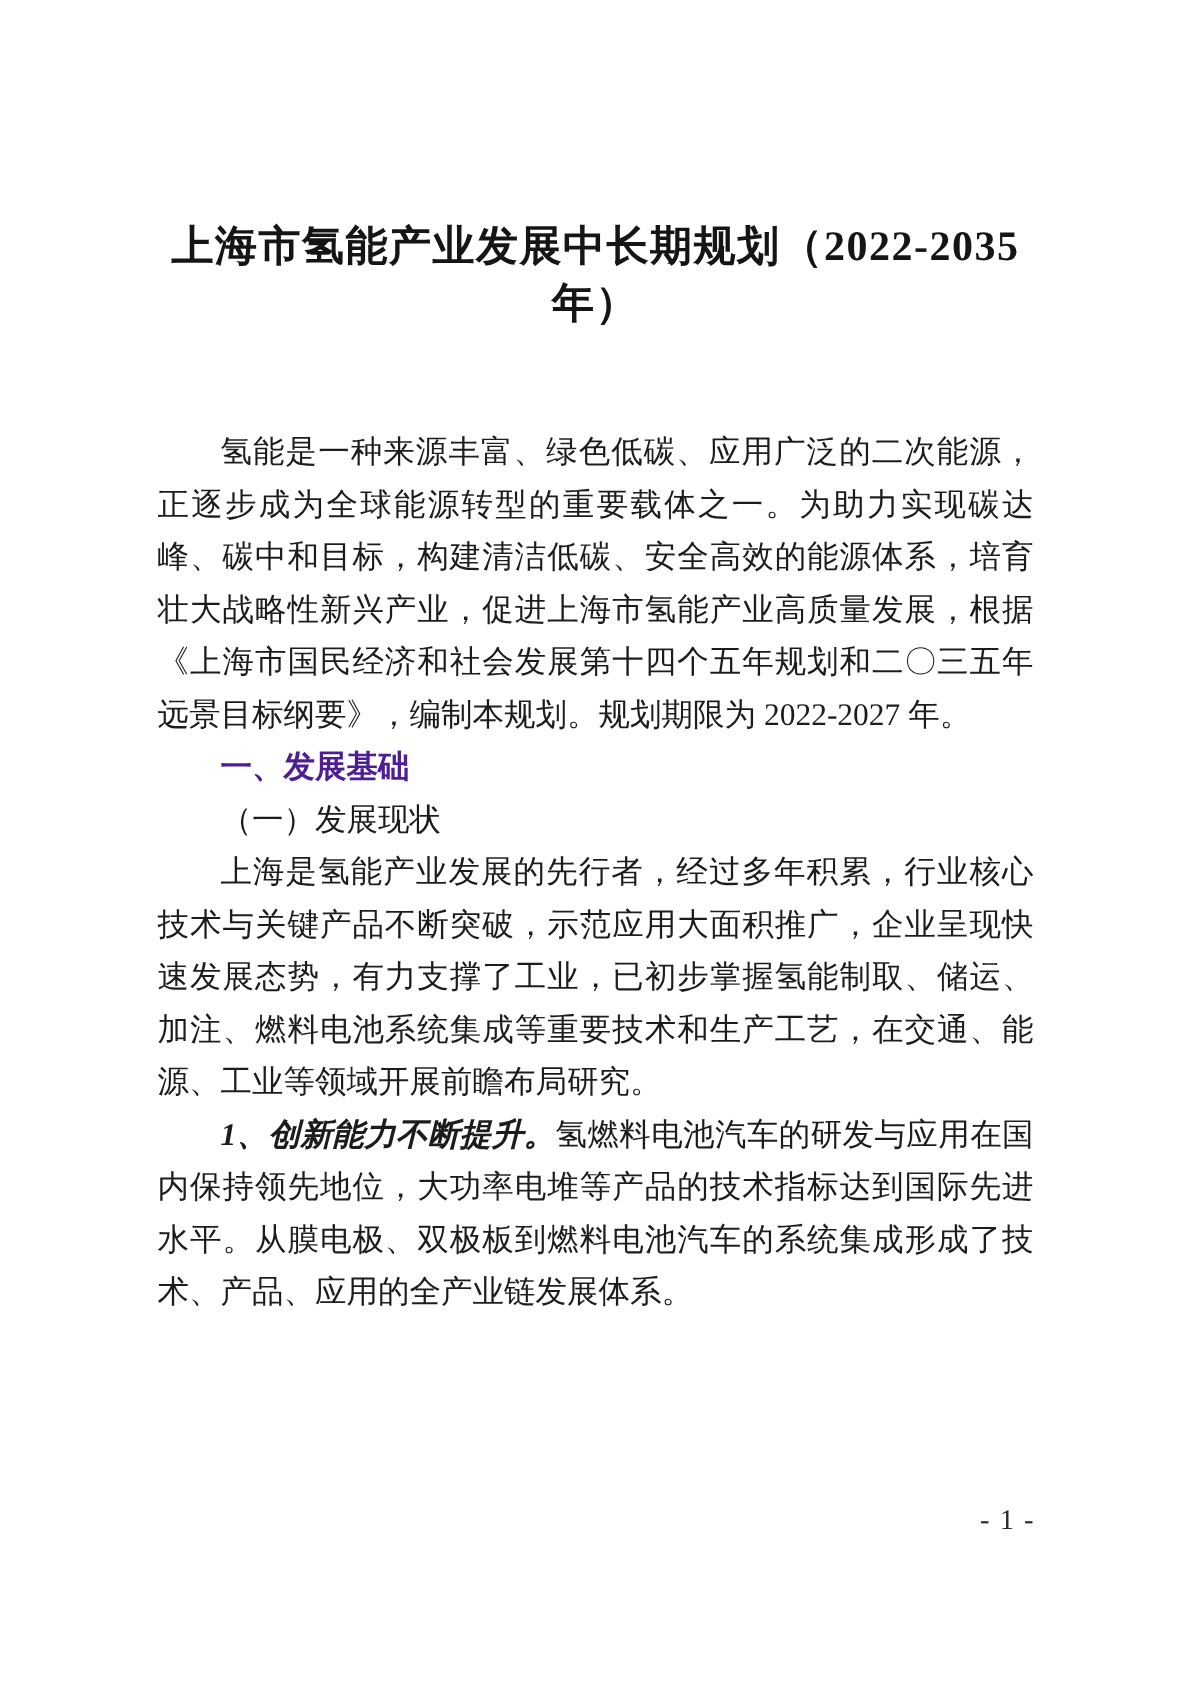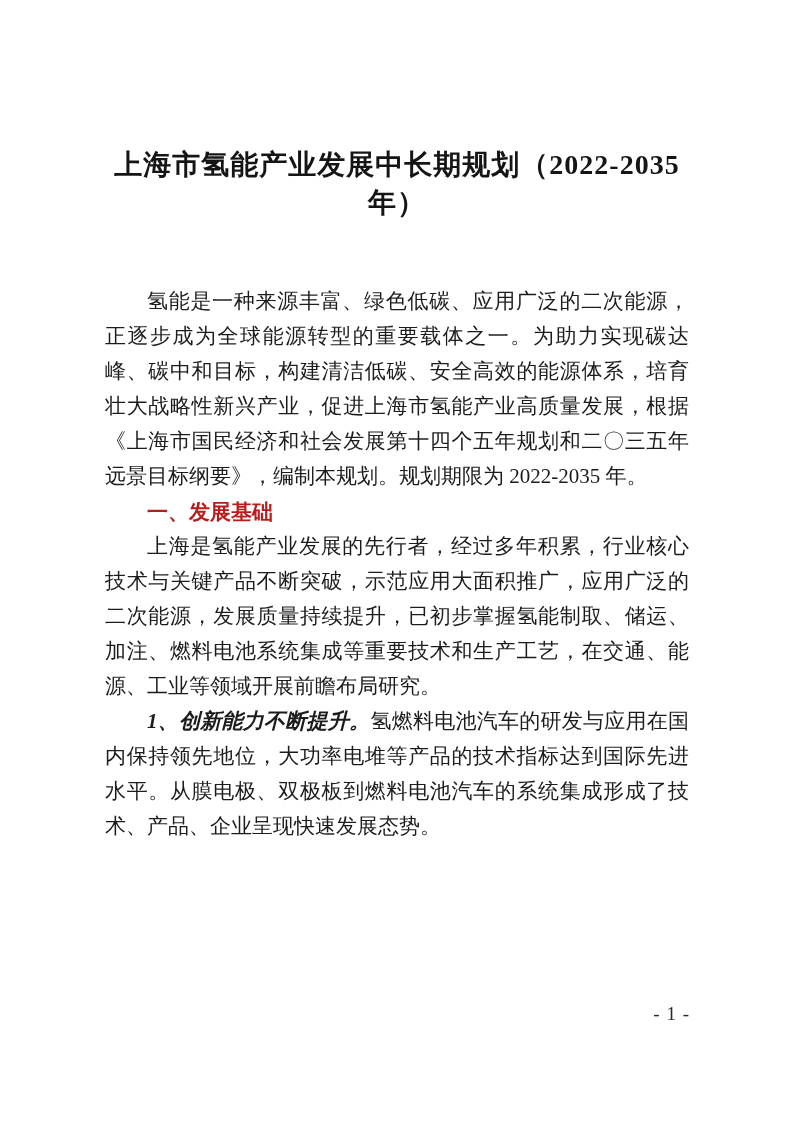--- a/index.html
+++ b/index.html
@@ -42,21 +42,21 @@
   .para.first {
     margin-top: 62px;
   }
   .heading-bold {
     margin: 0;
     font-size: 21px;
     line-height: 35px;
     text-indent: 2em;
     font-weight: bold;
     font-family: "Liberation Sans", "DejaVu Sans", sans-serif;
-    color: #b91c1c;
+    color: #4c1d95;
   }
   .heading-kai {
     margin: 0;
     font-size: 21px;
     line-height: 35px;
     text-indent: 2em;
     font-weight: normal;
   }
   .lead-bold {
     font-weight: bold;
@@ -74,26 +74,27 @@
   }
 </style>
 </head>
 <body>
 
 <div class="page">
   <div class="content">
 
     <h1 class="doc-title">上海市氢能产业发展中长期规划（2022-2035 年）</h1>
 
-    <p class="para first">氢能是一种来源丰富、绿色低碳、应用广泛的二次能源，正逐步成为全球能源转型的重要载体之一。为助力实现碳达峰、碳中和目标，构建清洁低碳、安全高效的能源体系，培育壮大战略性新兴产业，促进上海市氢能产业高质量发展，根据《上海市国民经济和社会发展第十四个五年规划和二〇三五年远景目标纲要》，编制本规划。规划期限为 2022-2035 年。</p>
+    <p class="para first">氢能是一种来源丰富、绿色低碳、应用广泛的二次能源，正逐步成为全球能源转型的重要载体之一。为助力实现碳达峰、碳中和目标，构建清洁低碳、安全高效的能源体系，培育壮大战略性新兴产业，促进上海市氢能产业高质量发展，根据《上海市国民经济和社会发展第十四个五年规划和二〇三五年远景目标纲要》，编制本规划。规划期限为 2022-2027 年。</p>
 
     <h2 class="heading-bold">一、发展基础</h2>
 
+    <h3 class="heading-kai">（一）发展现状</h3>
 
-    <p class="para">上海是氢能产业发展的先行者，经过多年积累，行业核心技术与关键产品不断突破，示范应用大面积推广，应用广泛的二次能源，发展质量持续提升，已初步掌握氢能制取、储运、加注、燃料电池系统集成等重要技术和生产工艺，在交通、能源、工业等领域开展前瞻布局研究。</p>
+    <p class="para">上海是氢能产业发展的先行者，经过多年积累，行业核心技术与关键产品不断突破，示范应用大面积推广，企业呈现快速发展态势，有力支撑了工业，已初步掌握氢能制取、储运、加注、燃料电池系统集成等重要技术和生产工艺，在交通、能源、工业等领域开展前瞻布局研究。</p>
 
-    <p class="para"><span class="lead-bold">1、创新能力不断提升。</span><span>氢燃料电池汽车的研发与应用在国内保持领先地位，大功率电堆等产品的技术指标达到国际先进水平。从膜电极、双极板到燃料电池汽车的系统集成形成了技术、产品、企业呈现快速发展态势。</span></p>
+    <p class="para"><span class="lead-bold">1、创新能力不断提升。</span><span>氢燃料电池汽车的研发与应用在国内保持领先地位，大功率电堆等产品的技术指标达到国际先进水平。从膜电极、双极板到燃料电池汽车的系统集成形成了技术、产品、应用的全产业链发展体系。</span></p>
 
 
   </div>
 
   <div class="page-footer">- 1 -</div>
 </div>
 
 </body></html>

